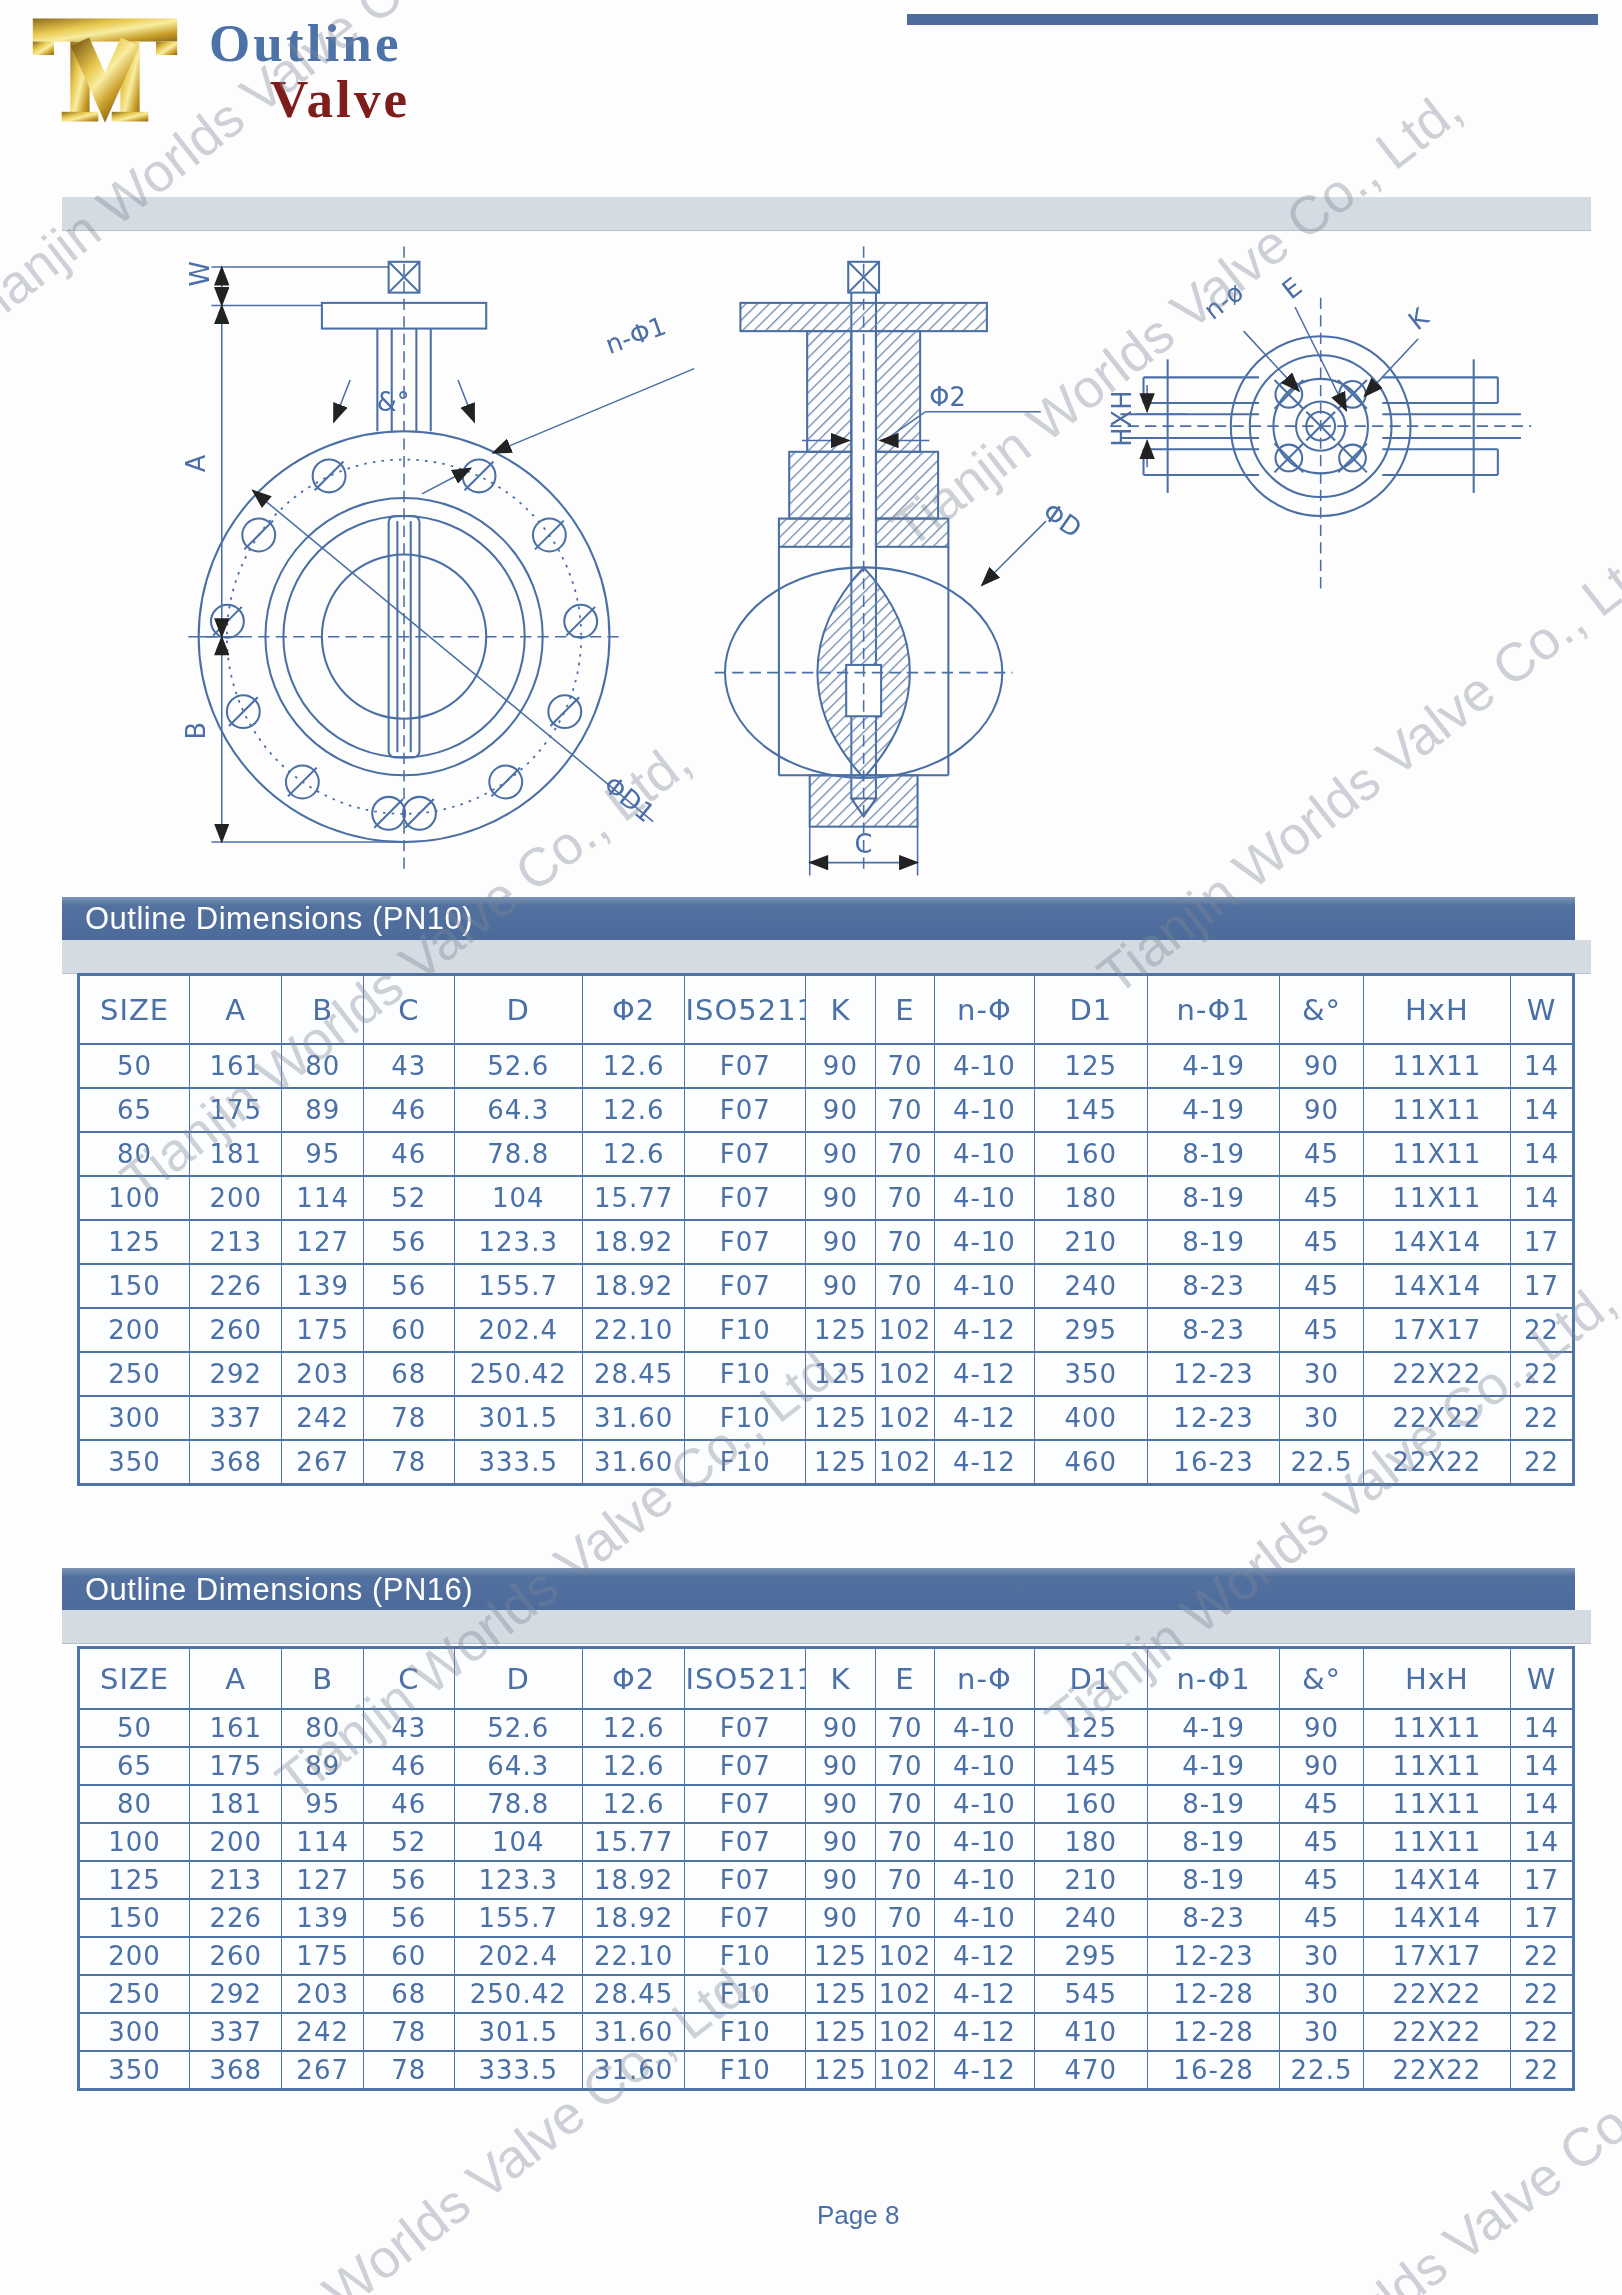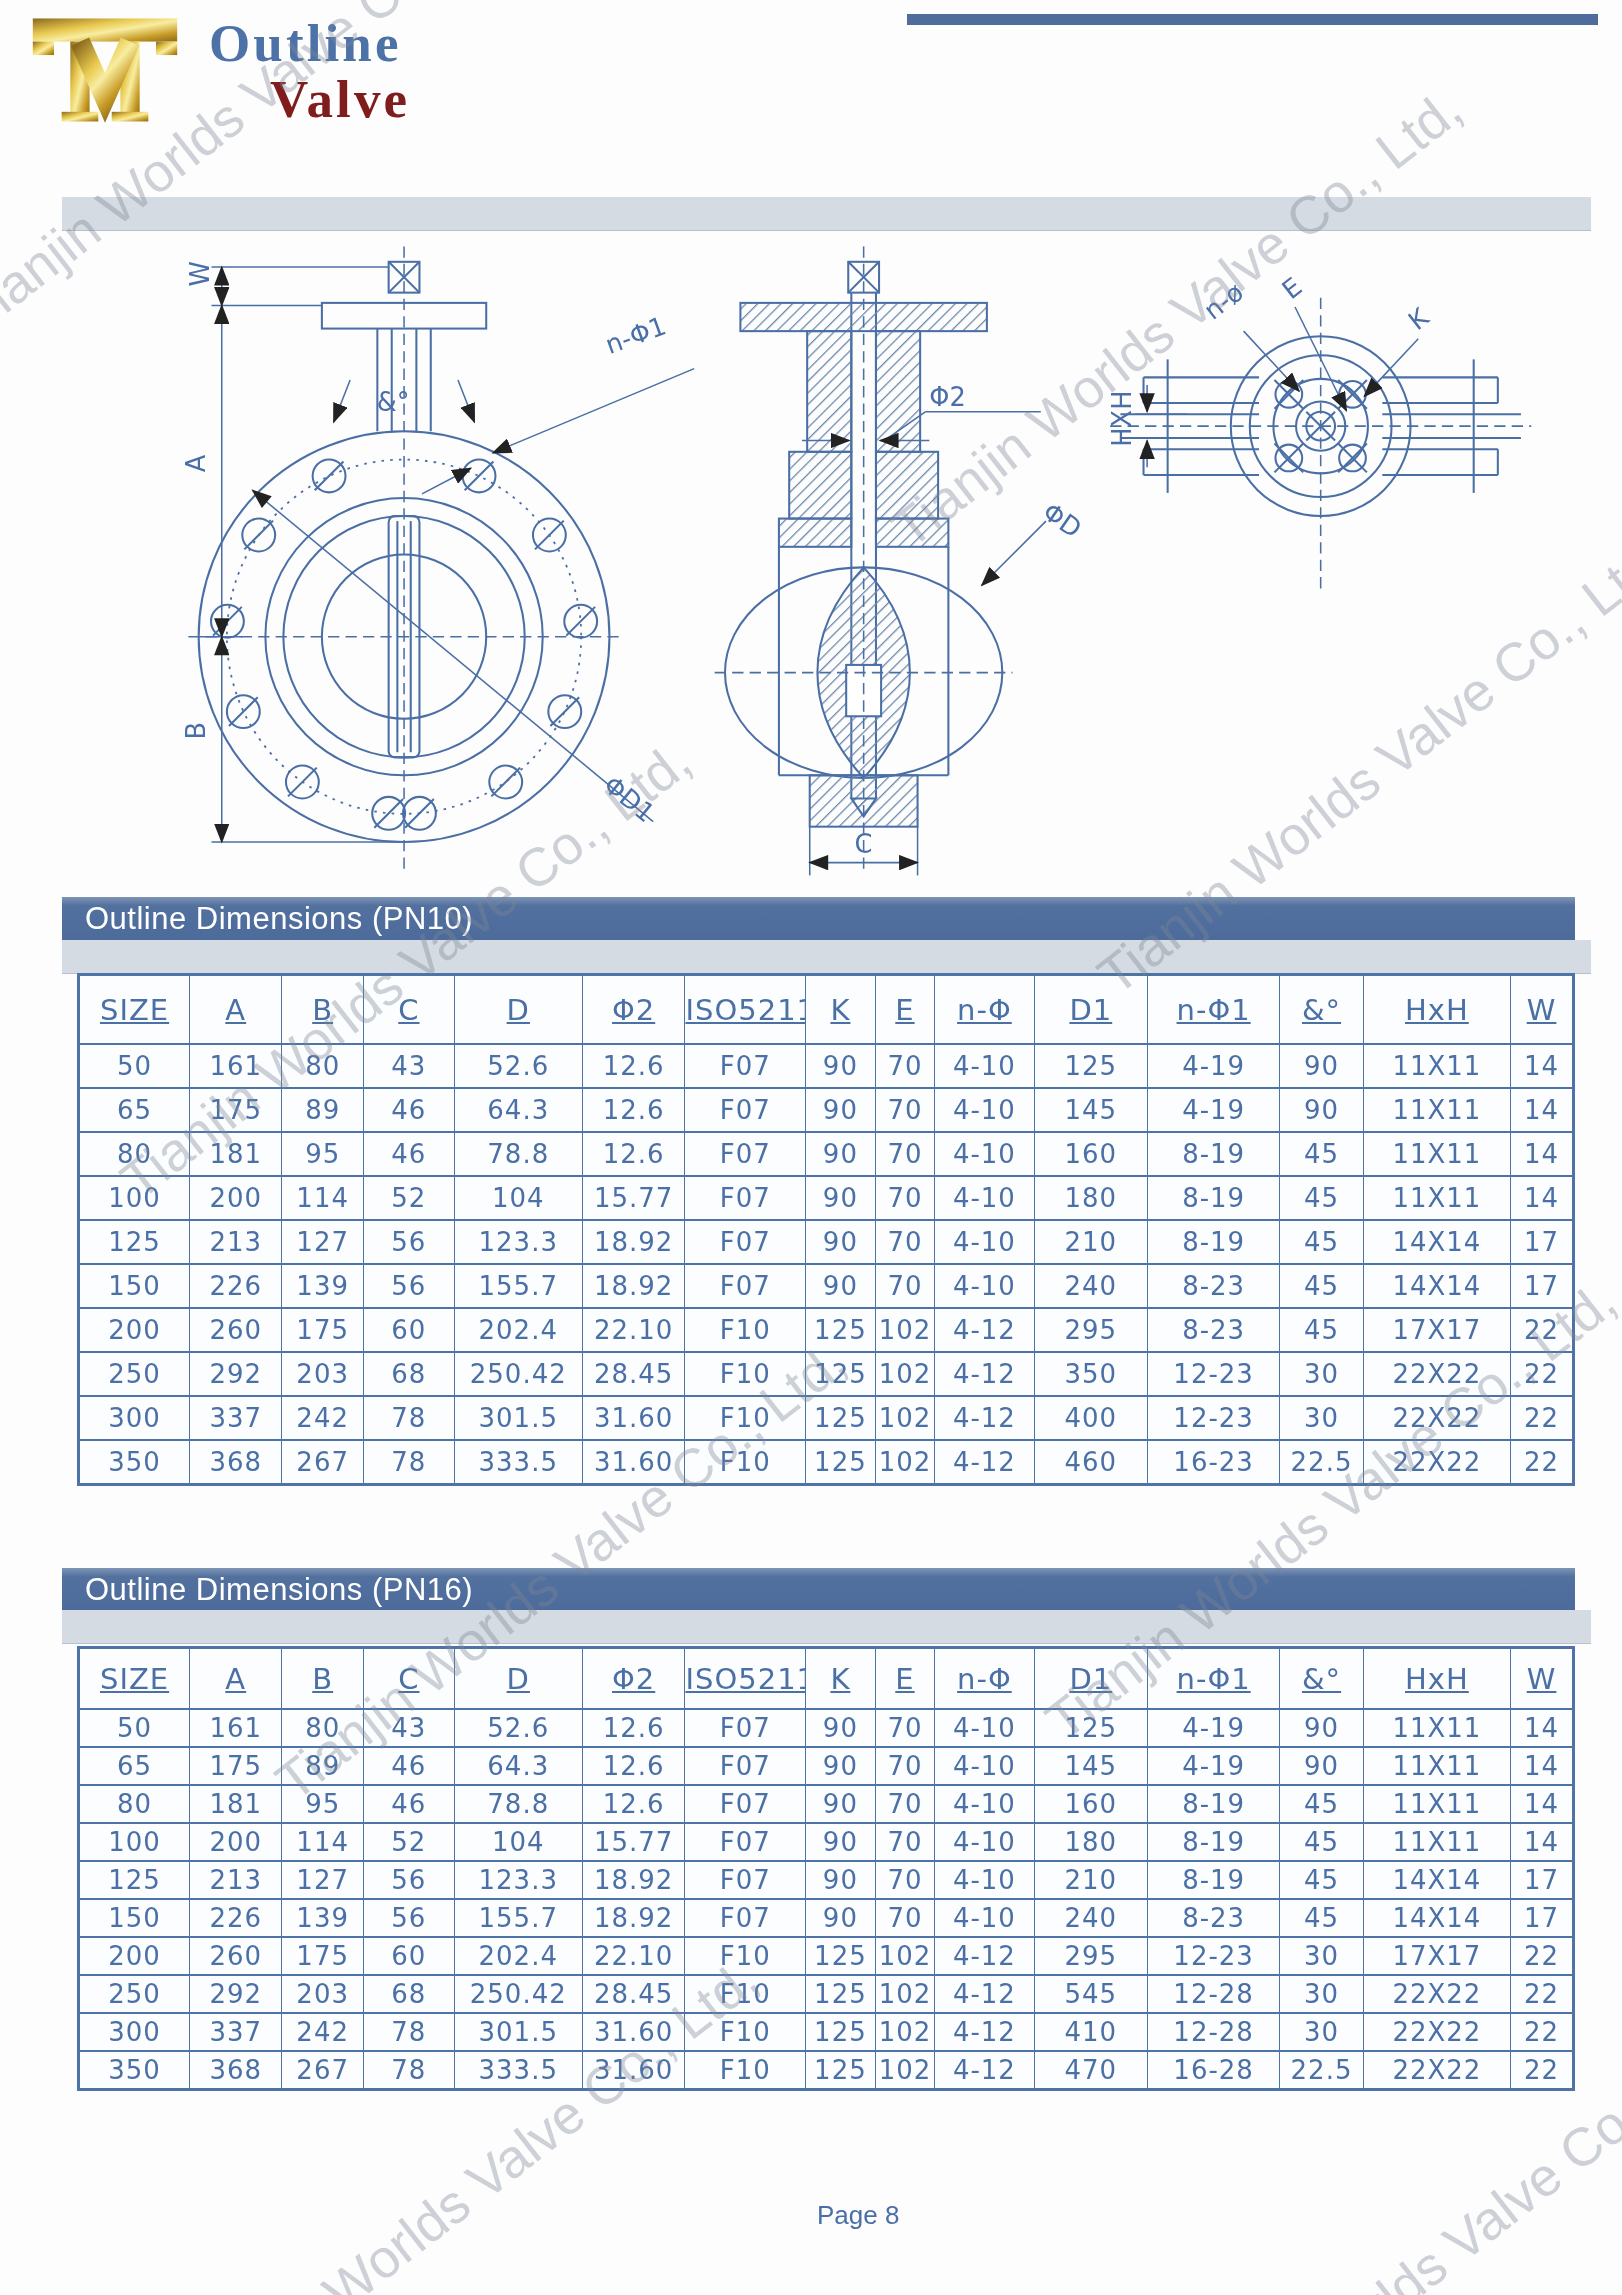--- a/index.html
+++ b/index.html
@@ -36,21 +36,21 @@
   .dwg-label{font-family:"DejaVu Sans",sans-serif;font-size:50px;fill:#4a6fa8;}
 
   
   .dim-table{position:absolute;left:77px;width:1498px;border-collapse:collapse;
       table-layout:fixed;background:#fcfdff;}
   .dim-table th,.dim-table td{border:1.5px solid #4e73a6;border-top-width:2.6px;
       border-bottom-width:2.6px;text-align:center;vertical-align:middle;
       font-family:"DejaVu Sans",sans-serif;color:#4b70a6;letter-spacing:1px;
       padding:0;overflow:hidden;}
   .dim-table{border:3.1px solid #4e73a6;}
-  .dim-table th{font-size:29px;font-weight:400;text-decoration:underline;}
+  .dim-table th{font-size:29px;font-weight:400;}
   .dim-table td{font-size:26px;}
   #pn10-table th{height:67px;}
   #pn10-table td{height:42px;}
   #pn16-table th{height:59px;}
   #pn16-table td{height:36px;}
   .dim-table th:nth-child(1),.dim-table td:nth-child(1){width:7.3%;}
   .dim-table th:nth-child(2),.dim-table td:nth-child(2){width:6.1%;}
   .dim-table th:nth-child(3),.dim-table td:nth-child(3){width:5.4%;}
   .dim-table th:nth-child(4),.dim-table td:nth-child(4){width:6.0%;}
   .dim-table th:nth-child(5),.dim-table td:nth-child(5){width:8.5%;}

